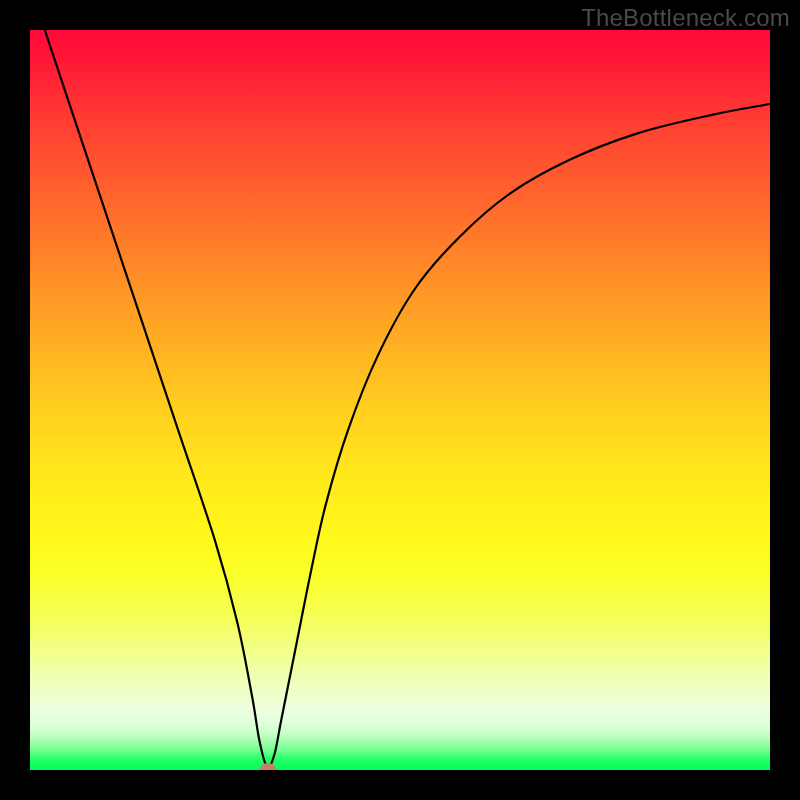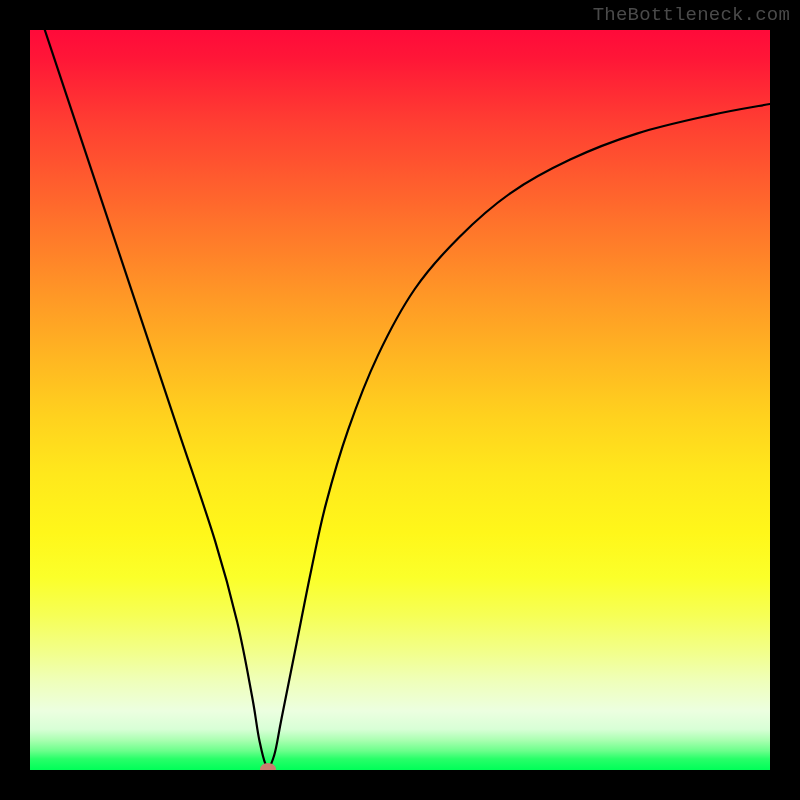--- a/index.html
+++ b/index.html
@@ -9,25 +9,24 @@
     background: #000;
     position: relative;
     font-family: Arial, Helvetica, sans-serif;
     overflow: hidden;
   }
   .watermark {
     position: absolute;
     top: 4px;
     right: 10px;
     color: #4a4a4a;
-    font-size: 19px;
+    font-size: 24px;
     font-weight: 500;
     z-index: 10;
     letter-spacing: 0.2px;
-    font-family: Liberation Mono, monospace;
   }
   .plot-area {
     position: absolute;
     left: 30px;
     top: 30px;
     width: 740px;
     height: 740px;
     overflow: hidden;
   }
   .gradient {

